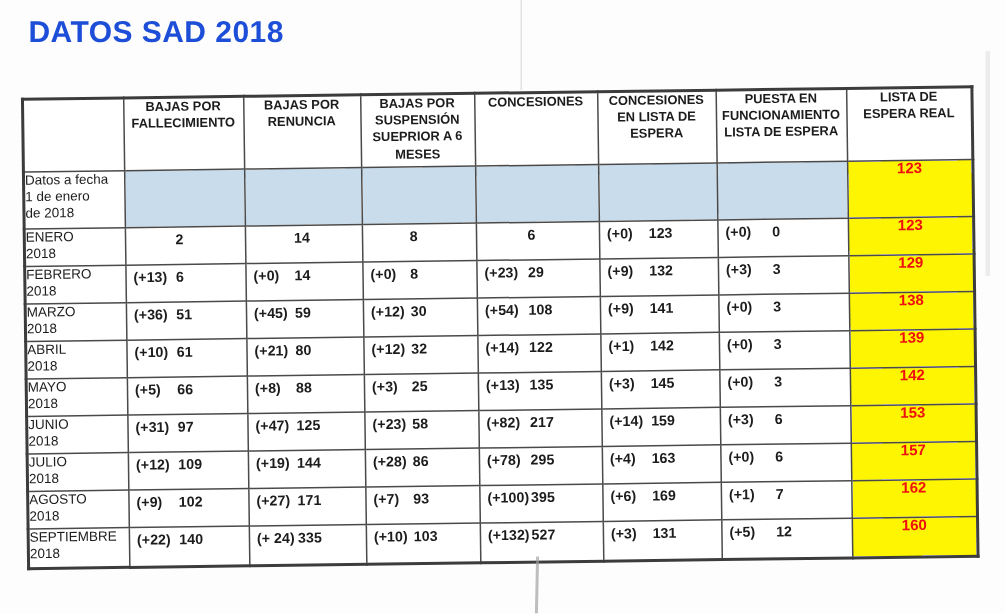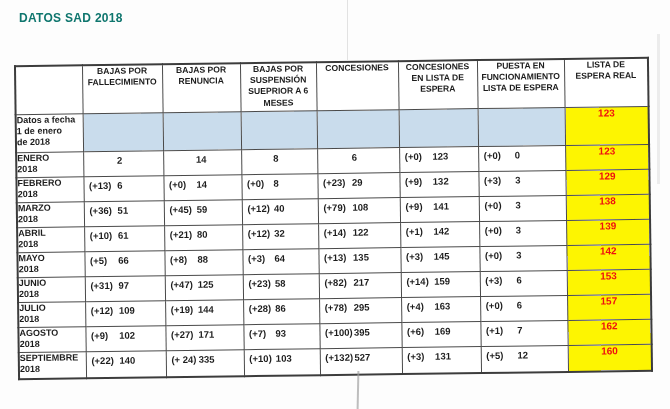--- a/index.html
+++ b/index.html
@@ -7,24 +7,24 @@
     width: 670px; height: 409px;
     background: #fdfdfd;
     position: relative;
     overflow: hidden;
     font-family: "Liberation Sans", sans-serif;
     color: #1c1c1c;
   }
   .doc-title {
     position: absolute;
     left: 19px; top: 11px;
-    font-size: 12px;
+    font-size: 20px;
     font-weight: bold;
     letter-spacing: 0.3px;
-    color: #0f766e;
+    color: #1d4ed8;
   }
   .sheet {
     position: absolute;
     left: 16px; top: 61px;
     transform: rotate(-0.75deg);
     transform-origin: 50% 50%;
   }
   table.sad {
     border-collapse: collapse;
     table-layout: fixed;
@@ -46,21 +46,21 @@
   td.head {
     font-size: 8.6px;
     font-weight: bold;
     text-align: center;
     line-height: 1.3;
     padding-top: 3px;
     white-space: pre-line;
   }
   td.lbl {
     font-size: 9px;
-    font-weight: bold;
+    font-weight: normal;
     line-height: 1.25;
     padding: 3px 1px 0 4px;
     white-space: pre-line;
   }
   td.c { font-size: 9.5px; font-weight: bold; }
   td.c .in { display: flex; padding-top: 3px; }
   .pfx {
     width: 42%;
     padding-left: 5px;
     box-sizing: border-box;
@@ -242,26 +242,26 @@
           </td>
     <td class="c">
             <div class="in">
               <span class="pfx">(+45)</span>
               <span class="val">59</span>
             </div>
           </td>
     <td class="c">
             <div class="in">
               <span class="pfx">(+12)</span>
-              <span class="val">40</span>
-            </div>
-          </td>
-    <td class="c">
-            <div class="in">
-              <span class="pfx">(+79)</span>
+              <span class="val">30</span>
+            </div>
+          </td>
+    <td class="c">
+            <div class="in">
+              <span class="pfx">(+54)</span>
               <span class="val">108</span>
             </div>
           </td>
     <td class="c">
             <div class="in">
               <span class="pfx">(+9)</span>
               <span class="val">141</span>
             </div>
           </td>
     <td class="c">
@@ -326,21 +326,21 @@
           </td>
     <td class="c">
             <div class="in">
               <span class="pfx">(+8)</span>
               <span class="val">88</span>
             </div>
           </td>
     <td class="c">
             <div class="in">
               <span class="pfx">(+3)</span>
-              <span class="val">64</span>
+              <span class="val">25</span>
             </div>
           </td>
     <td class="c">
             <div class="in">
               <span class="pfx">(+13)</span>
               <span class="val">135</span>
             </div>
           </td>
     <td class="c">
             <div class="in">

